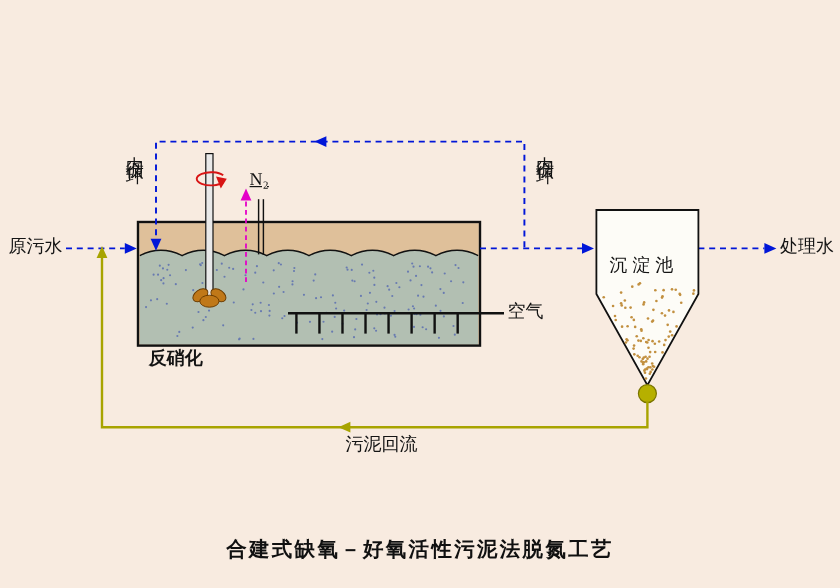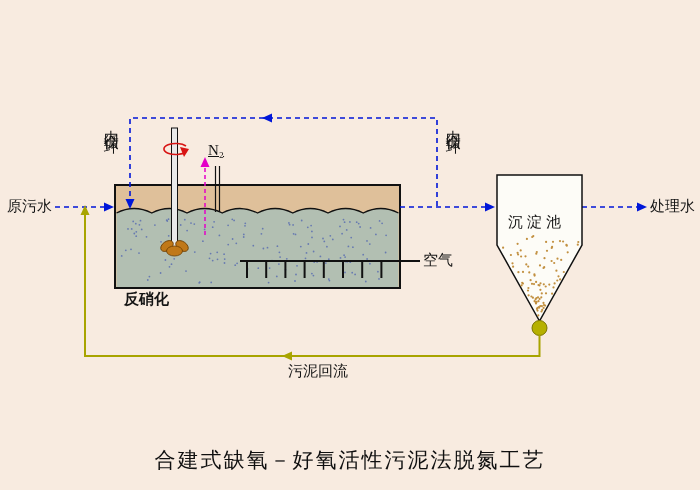--- a/index.html
+++ b/index.html
@@ -24,22 +24,22 @@
     writing-mode:vertical-rl;
     text-orientation:upright;
     letter-spacing:5px;
     white-space:normal;
   }
   .lbl.spaced{letter-spacing:4px;}
   .title{
     position:absolute;
     left:0;top:446px;width:700px;
     text-align:center;
-    font-size:21px;
-    font-weight:400;
+    font-size:17px;
+    font-weight:700;
     letter-spacing:2px;
     color:#101010;
     z-index:5;
   }
   
   .blue-dash{stroke:#0016d8;stroke-width:1.6;stroke-dasharray:5 4;fill:none;}
   .blue-fill{fill:#0016d8;stroke:none;}
   .magenta-dash{stroke:#e400c8;stroke-width:1.5;stroke-dasharray:4 3;fill:none;}
   .magenta-fill{fill:#e400c8;stroke:none;}
   .olive-line{stroke:#a8a400;stroke-width:2;fill:none;}

